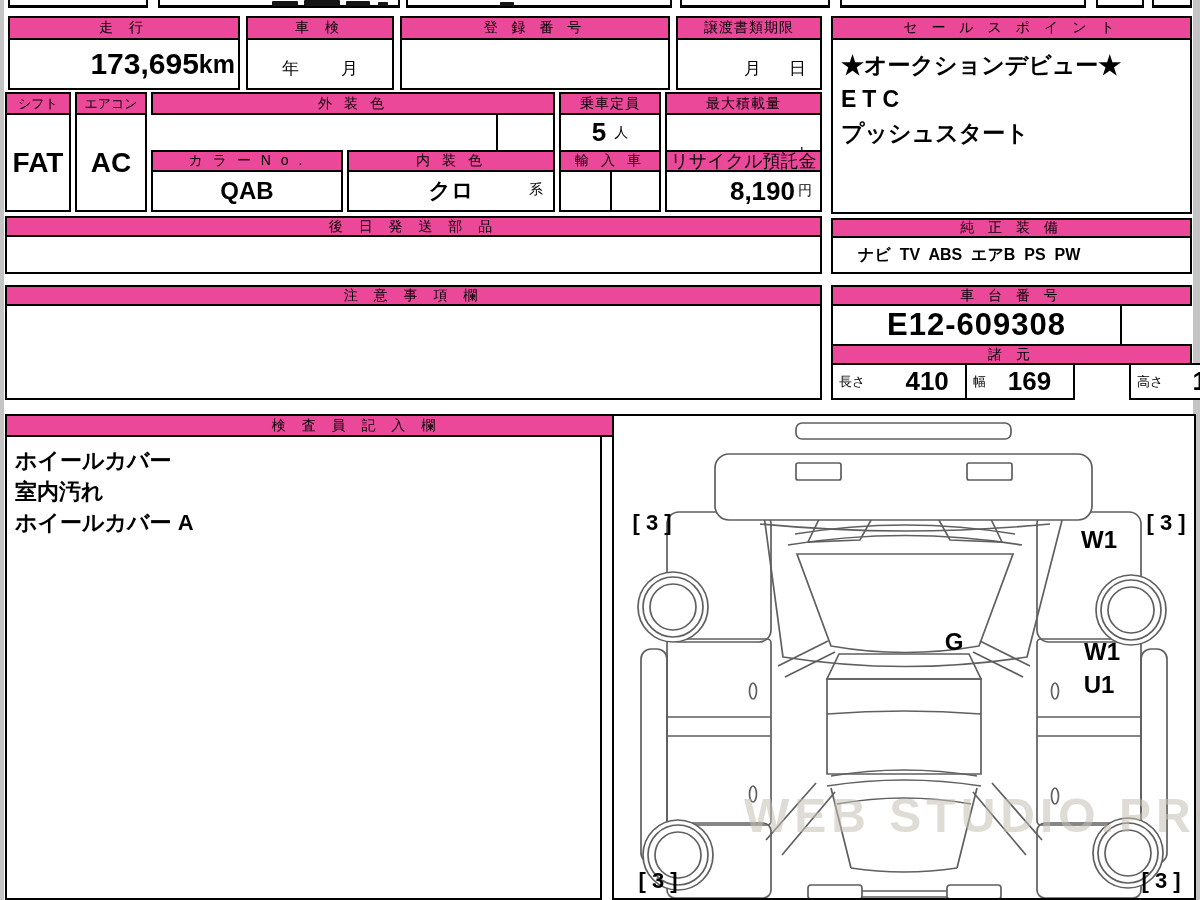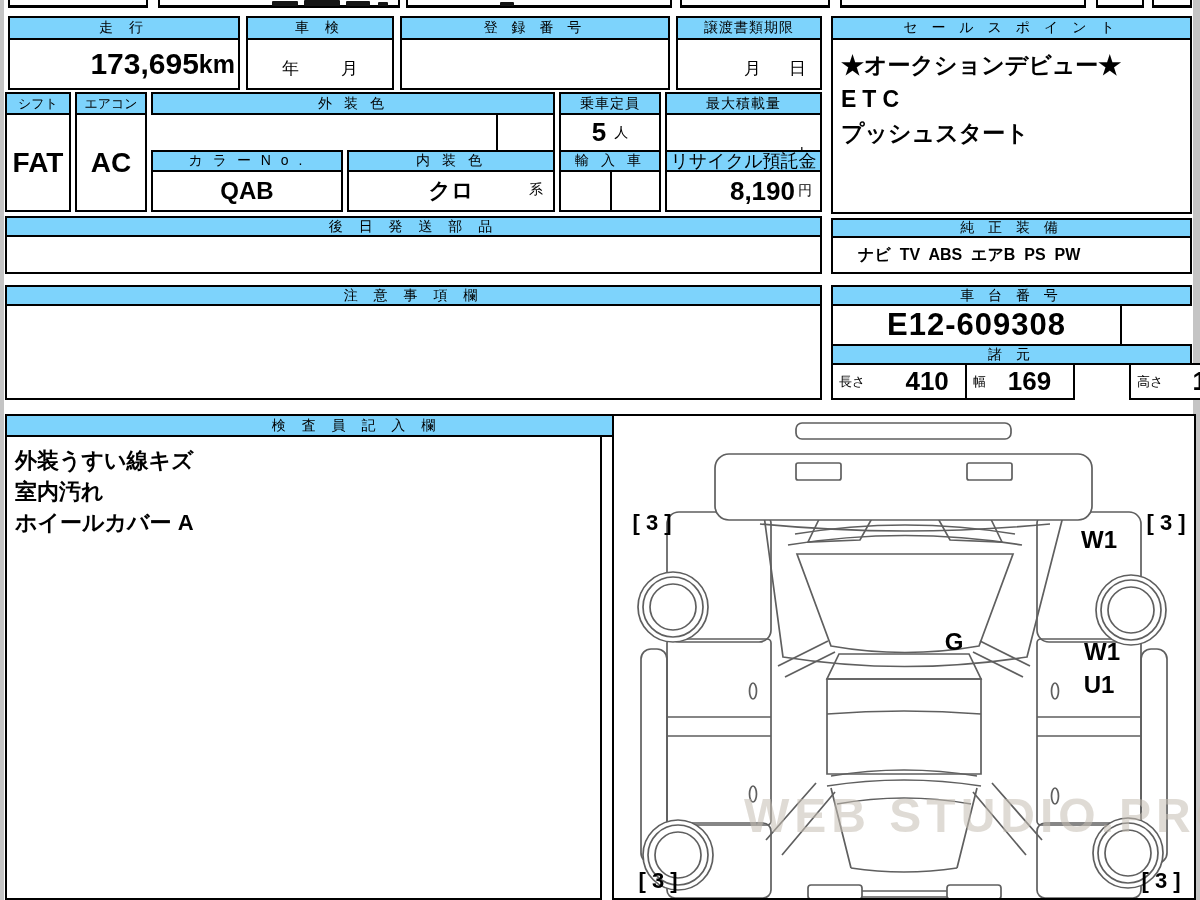--- a/index.html
+++ b/index.html
@@ -1,19 +1,19 @@
 <!DOCTYPE html>
 <html><head>
 <meta charset="utf-8">
 <style>
   html,body{margin:0;padding:0;background:#fff;}
   #sheet{position:relative;width:1200px;height:900px;overflow:hidden;background:#ffffff;
          font-family:"Liberation Sans",sans-serif;color:#000;}
   .c{position:absolute;box-sizing:border-box;background:#fff;border:2px solid #000;}
-  .h{background:#7dd3fc;display:flex;align-items:center;justify-content:center;
+  .h{background:#ec4899;display:flex;align-items:center;justify-content:center;
      font-size:14px;letter-spacing:2px;white-space:pre;}
   .v{display:flex;align-items:center;justify-content:center;font-weight:bold;}
   .edge{position:absolute;background:#c4c4c4;}
   .cut{border-top:none;border-bottom-width:3px;}
   .sm{position:absolute;background:#161616;border-radius:1px;}
   .unit{font-weight:bold;}
   .splitline{position:absolute;top:0;bottom:0;left:50%;width:2px;background:#000;}
   .spbody{display:block;padding:8px 8px;font-weight:bold;font-size:23px;line-height:34px;}
   .eqbody{display:flex;align-items:center;padding-left:25px;font-weight:bold;font-size:16px;white-space:pre;}
   .insbody{display:block;padding:8px 8px;font-weight:bold;font-size:22px;line-height:31px;}
@@ -129,21 +129,21 @@
     <span class="lbl">幅</span>
     <span class="num">169</span>
   </div>
   <div class="c spec" style="left:1129px;top:363px;width:138px;height:37px;align-items:center;">
     <span class="lbl">高さ</span>
     <span class="num">152</span>
   </div>
 
   <div class="c h" style="left:5px;top:414px;width:703px;height:23px;letter-spacing:6px;">検 査 員 記 入 欄</div>
   <div class="c insbody" style="left:5px;top:435px;width:597px;height:465px;">
-    <div>外装うすい線キズ</div>
+    <div>ホイールカバー</div>
     <div>室内汚れ</div>
     <div>ホイールカバー A</div>
   </div>
 
   <div class="c" style="left:612px;top:414px;width:584px;height:486px;">
     <svg width="580" height="482" viewBox="0 0 580 482">
       <g stroke="#5f5f5f" stroke-width="1.7" fill="none">
 
         <rect x="27" y="233" width="26" height="214" rx="10"></rect>
         <rect x="527" y="233" width="26" height="214" rx="10"></rect>

